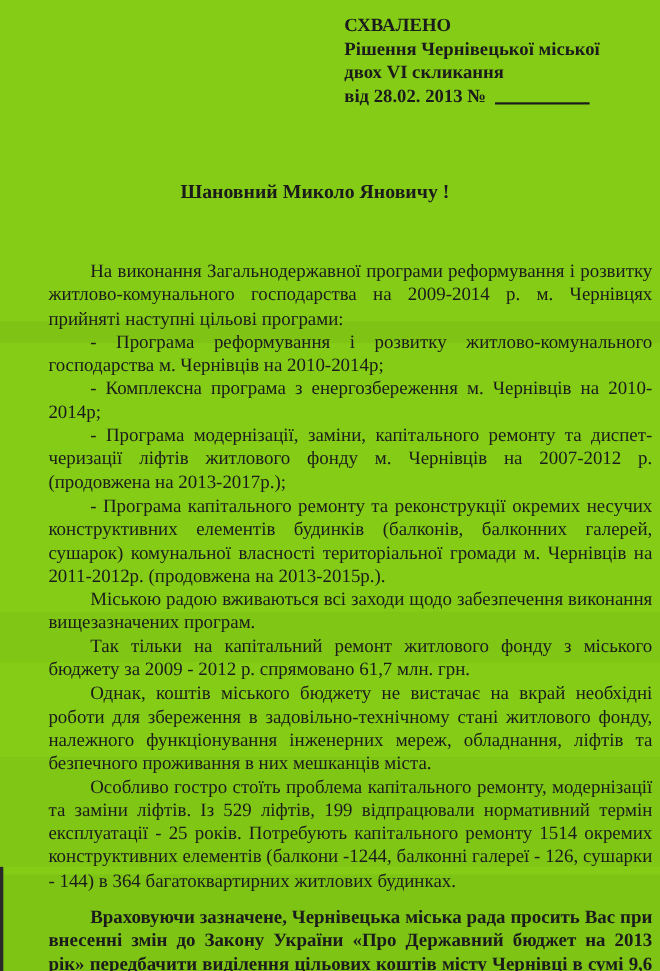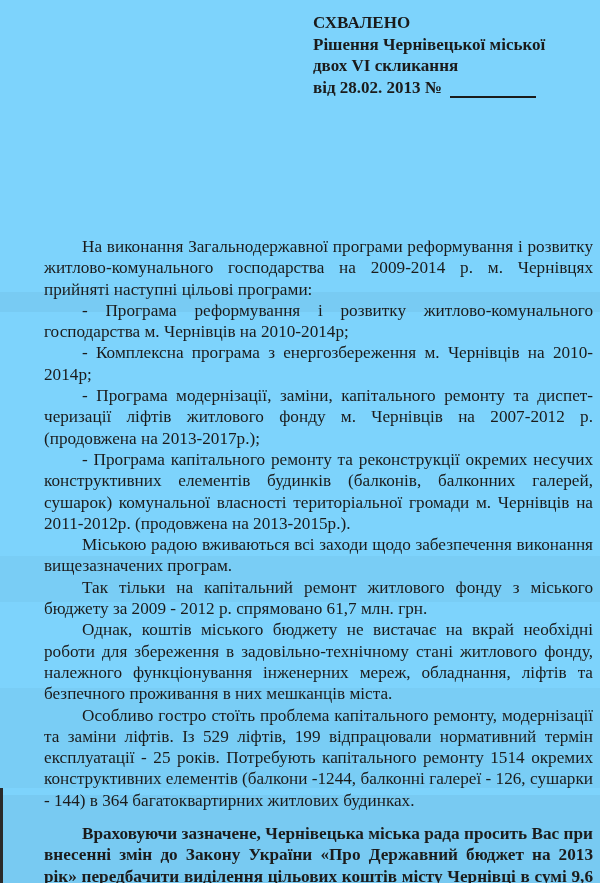--- a/index.html
+++ b/index.html
@@ -1,20 +1,20 @@
 <!DOCTYPE html>
 <html><head>
 <meta charset="utf-8">
 <style>
   html, body { margin: 0; padding: 0; background: #ffffff; }
   .page {
     position: relative;
     width: 600px;
     height: 883px;
-    background: #7dd3fc;
+    background: #84cc16;
     font-family: "Liberation Serif", serif;
     color: #1b1b1b;
     overflow: hidden;
   }
   
   .scan-band { position: absolute; left: 0; width: 100%; pointer-events: none; }
   .band-1 { top: 292px; height: 20px; background: rgba(0,0,0,0.035); }
   .band-2 { top: 556px; height: 46px; background: rgba(0,0,0,0.028); }
   .band-3 { top: 688px; height: 100px; background: rgba(0,0,0,0.028); }
   .band-4 { top: 795px; height: 88px; background: rgba(0,0,0,0.04); }
@@ -23,21 +23,21 @@
 
   .approval-block {
     position: absolute;
     left: 313px;
     top: 12px;
     font-weight: bold;
     font-size: 17px;
     line-height: 21.5px;
     white-space: nowrap;
   }
-  .approval-line4 { display: flex; align-items: flex-end; }
+  .approval-line4 { display: flex; align-items: flex-start; }
   .number-blank {
     display: inline-block;
     width: 86px;
     height: 16px;
     margin-left: 8px;
     border-bottom: 2px solid #1b1b1b;
   }
 
   .salutation {
     position: absolute;
@@ -74,20 +74,21 @@
   <div class="approval-block">
     <div>СХВАЛЕНО</div>
     <div>Рішення Чернівецької міської</div>
     <div>двох VI скликання</div>
     <div class="approval-line4">
       <span>від 28.02. 2013  №</span>
       <span class="number-blank"></span>
     </div>
   </div>
 
+  <div class="salutation">Шановний Миколо Яновичу !</div>
 
   <div class="body-text">
     <p>На виконання Загальнодержавної програми реформування і розвитку житлово-комунального господарства на 2009-2014 р. м. Чернівцях прийняті наступні цільові програми:</p>
     <p>- Програма реформування і розвитку житлово-комунального господарства м. Чернівців на 2010-2014р;</p>
     <p>- Комплексна програма з енергозбереження м. Чернівців на 2010-2014р;</p>
     <p>- Програма модернізації, заміни, капітального ремонту та диспет-черизації ліфтів житлового фонду м. Чернівців на 2007-2012 р. (продовжена на 2013-2017р.);</p>
     <p>- Програма капітального ремонту та реконструкції окремих несучих конструктивних елементів будинків (балконів, балконних галерей, сушарок) комунальної власності територіальної громади м. Чернівців на 2011-2012р. (продовжена на 2013-2015р.).</p>
     <p>Міською радою вживаються всі заходи щодо забезпечення виконання вищезазначених програм.</p>
     <p>Так тільки на капітальний ремонт житлового фонду з міського бюджету за 2009 - 2012 р. спрямовано 61,7 млн. грн.</p>
     <p>Однак, коштів міського бюджету не вистачає на вкрай необхідні роботи для збереження в задовільно-технічному стані житлового фонду, належного функціонування інженерних мереж, обладнання, ліфтів та безпечного проживання в них мешканців міста.</p>

